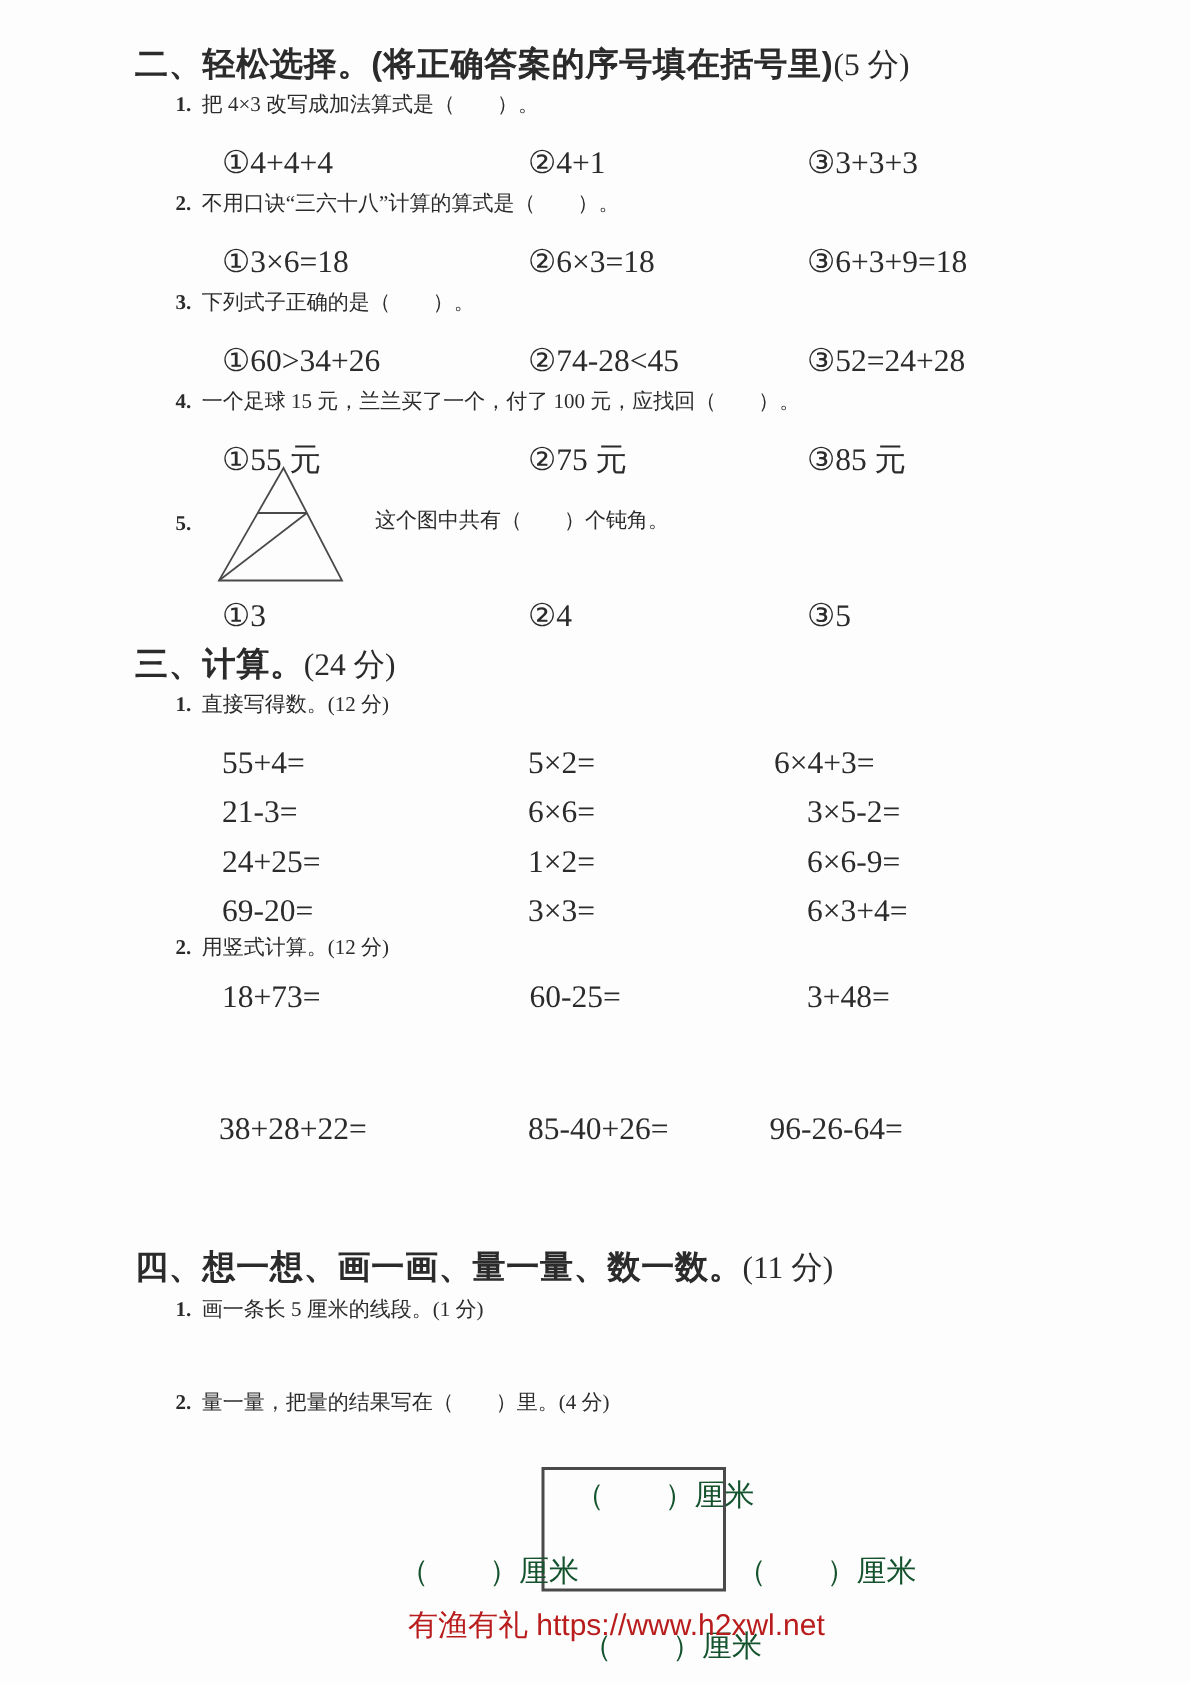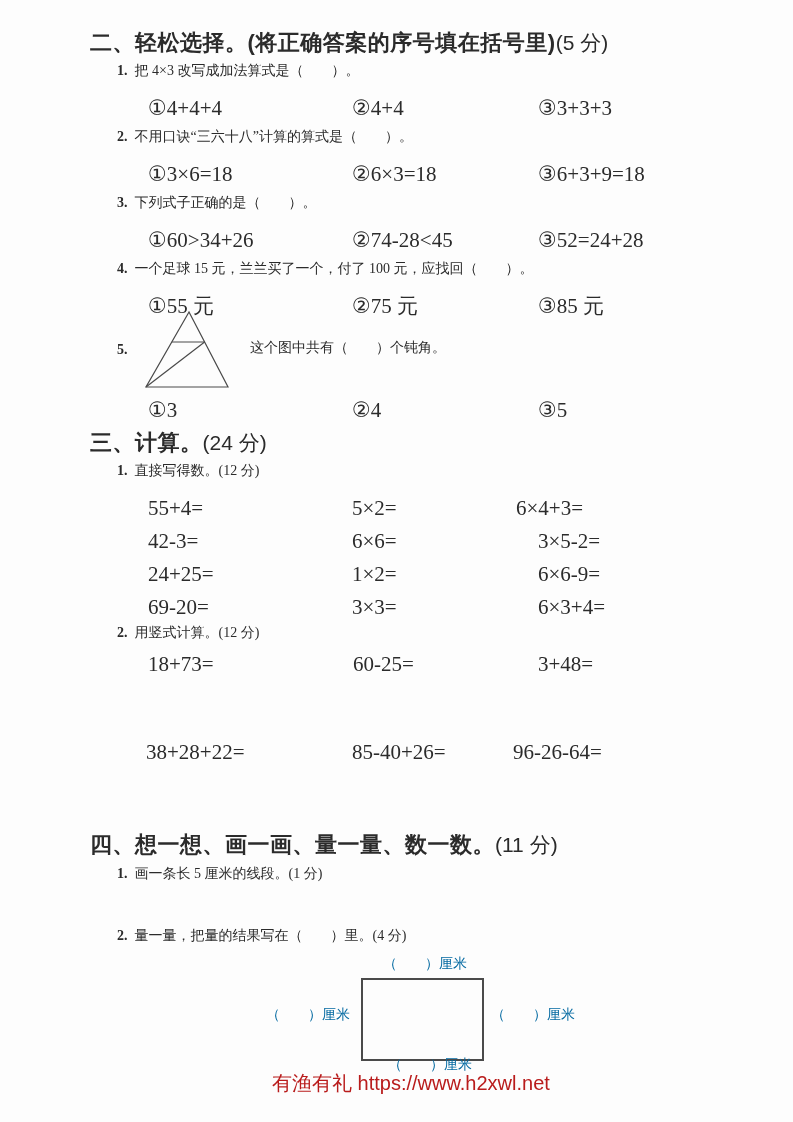--- a/index.html
+++ b/index.html
@@ -4,46 +4,46 @@
 <style>
   html,body{margin:0;padding:0;background:#e8e8e8;}
   #page{
     position:relative;width:793px;height:1122px;margin:0 auto;
     background:#fdfdfd;overflow:hidden;
     font-family:"Liberation Serif","DejaVu Serif","DejaVu Sans",serif;
     color:#2b2b2b;
   }
   .line{position:absolute;white-space:nowrap;font-size:14px;line-height:1.15;}
   .sec{font-size:22px;font-weight:700;font-family:"Liberation Sans","DejaVu Sans",sans-serif;letter-spacing:.5px;}
-  .sec .score{font-weight:400;font-size:21px;font-family:Liberation Sans, sans-serif;letter-spacing:0;}
+  .sec .score{font-weight:400;font-size:21px;font-family:Liberation Serif, serif;letter-spacing:0;}
   .qnum{font-weight:700;margin-right:7px;}
   .opt{position:absolute;white-space:nowrap;font-size:21px;line-height:1.15;}
   .figure-svg{position:absolute;}
   .figure-svg line, .figure-svg polygon{stroke:#4a4a4a;stroke-width:1.2;fill:none;}
   #measure-rect{position:absolute;left:361px;top:978px;width:119px;height:79px;border:2px solid #4a4a4a;background:transparent;}
-  .rect-label{position:absolute;font-size:14px;white-space:nowrap;color:#0369a1;}
+  .rect-label{position:absolute;font-size:20px;white-space:nowrap;color:#14532d;margin-top:28px;}
   #footer{
     position:absolute;left:272px;top:1070px;font-size:20px;
     font-family:"Liberation Sans","DejaVu Sans",sans-serif;color:#b91c1c;white-space:nowrap;
   }
 </style>
 </head>
 <body>
 
 <div id="page">
 
   <div class="line sec" style="left:90px;top:30px">
     <span>二、轻松选择。(将正确答案的序号填在括号里)</span><span class="score">(5 分)</span>
   </div>
 
   <div class="line" style="left:117px;top:63px">
     <span class="qnum">1.</span><span>把 4×3 改写成加法算式是（　　）。</span>
   </div>
   <span class="opt" style="left:148px;top:96px">①4+4+4</span>
-  <span class="opt" style="left:352px;top:96px">②4+4</span>
+  <span class="opt" style="left:352px;top:96px">②4+1</span>
   <span class="opt" style="left:538px;top:96px">③3+3+3</span>
 
   <div class="line" style="left:117px;top:129px">
     <span class="qnum">2.</span><span>不用口诀“三六十八”计算的算式是（　　）。</span>
   </div>
   <span class="opt" style="left:148px;top:162px">①3×6=18</span>
   <span class="opt" style="left:352px;top:162px">②6×3=18</span>
   <span class="opt" style="left:538px;top:162px">③6+3+9=18</span>
 
   <div class="line" style="left:117px;top:195px">
@@ -74,21 +74,21 @@
   <div class="line sec" style="left:90px;top:430px">
     <span>三、计算。</span><span class="score">(24 分)</span>
   </div>
 
   <div class="line" style="left:117px;top:463px">
     <span class="qnum">1.</span><span>直接写得数。(12 分)</span>
   </div>
   <span class="opt" style="left:148px;top:496px">55+4=</span>
   <span class="opt" style="left:352px;top:496px">5×2=</span>
   <span class="opt" style="left:516px;top:496px">6×4+3=</span>
-  <span class="opt" style="left:148px;top:529px">42-3=</span>
+  <span class="opt" style="left:148px;top:529px">21-3=</span>
   <span class="opt" style="left:352px;top:529px">6×6=</span>
   <span class="opt" style="left:538px;top:529px">3×5-2=</span>
   <span class="opt" style="left:148px;top:562px">24+25=</span>
   <span class="opt" style="left:352px;top:562px">1×2=</span>
   <span class="opt" style="left:538px;top:562px">6×6-9=</span>
   <span class="opt" style="left:148px;top:595px">69-20=</span>
   <span class="opt" style="left:352px;top:595px">3×3=</span>
   <span class="opt" style="left:538px;top:595px">6×3+4=</span>
 
   <div class="line" style="left:117px;top:625px">

